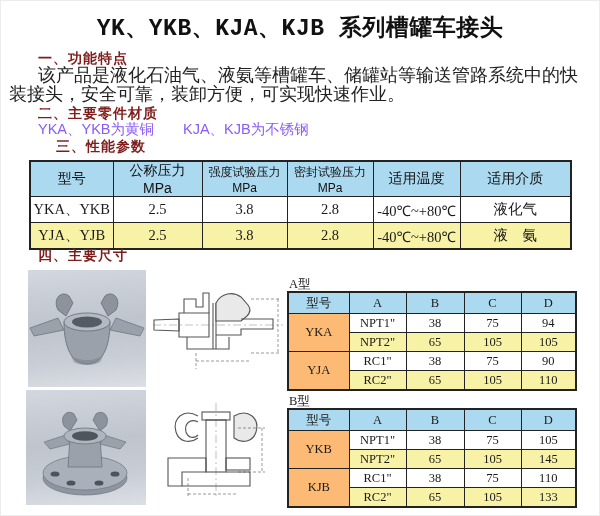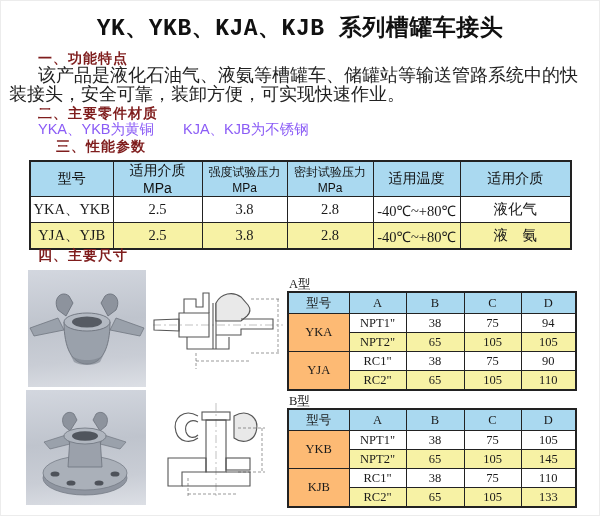--- a/index.html
+++ b/index.html
@@ -83,21 +83,21 @@
       <col style="width:83px">
         <col style="width:89px">
         <col style="width:85px">
       <col style="width:86px">
         <col style="width:87px">
         <col style="width:111px">
     </colgroup>
     <thead>
       <tr>
         <th>型号</th>
-        <th>适用介质 MPa</th>
+        <th>公称压力 MPa</th>
         <th class="small">强度试验压力MPa</th>
         <th class="small">密封试验压力MPa</th>
         <th>适用温度</th>
         <th>适用介质</th>
       </tr>
     </thead>
     <tbody>
       <tr>
         <td>YKA、YKB</td>
         <td>2.5</td>

